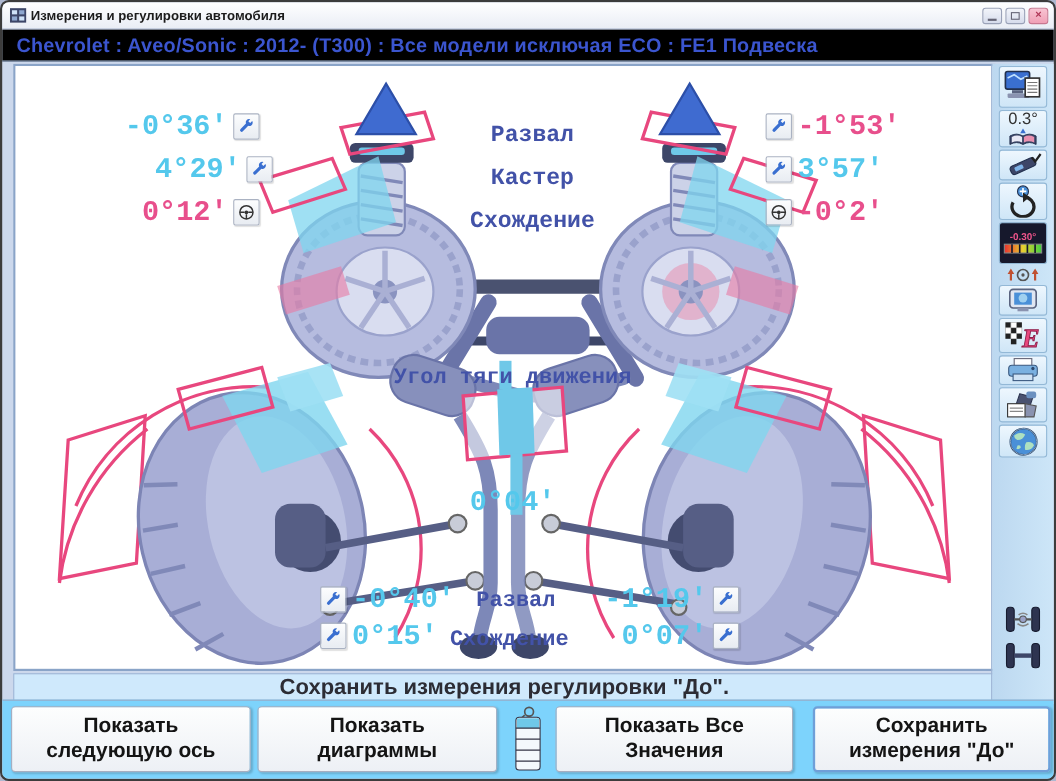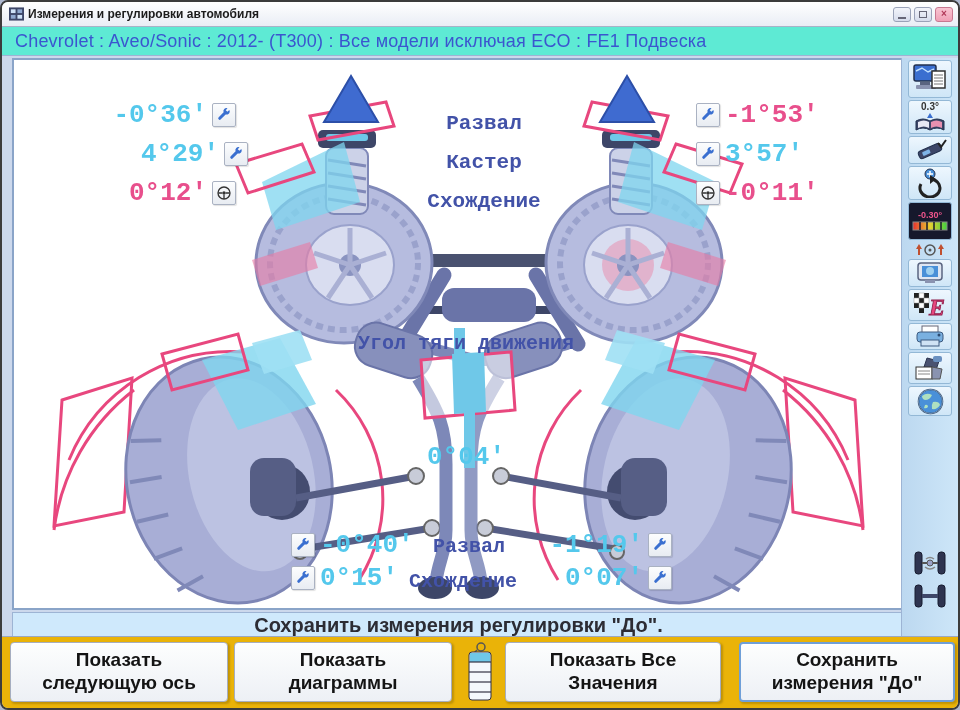--- a/index.html
+++ b/index.html
@@ -13,23 +13,23 @@
   .title-icon{width:15px;height:14px;margin:0 4px 0 2px;flex:0 0 auto;}
   .title-text{font-size:12px;font-weight:bold;color:#1c1c1c;flex:1;}
   .win-btn{width:18px;height:15px;margin-left:3px;border:1px solid #9aa2b8;border-radius:3px;
     background:linear-gradient(#f2f4fa,#d6dcec);display:flex;align-items:center;justify-content:center;
     font-size:10px;line-height:1;color:#555;box-sizing:border-box;}
   .win-btn.close{background:linear-gradient(#f8c4d2,#f0a0b6);border-color:#c87890;color:#b03858;font-weight:bold;}
   .glyph-min{width:8px;height:2px;background:#667;margin-top:7px;}
   .glyph-max{width:8px;height:7px;border:1.5px solid #667;box-sizing:border-box;}
 
   
-  .vehicle-header{height:28px;background:#5eead4;border-bottom:1px solid #9db4d4;
+  .vehicle-header{height:28px;background:#000000;border-bottom:1px solid #9db4d4;
     display:flex;align-items:center;padding-left:13px;
-    font-size:18px;font-weight:normal;color:var(--header_text,#3b55cf);letter-spacing:.2px;}
+    font-size:18px;font-weight:bold;color:var(--header_text,#3b55cf);letter-spacing:.2px;}
 
   
   .main-panel{position:absolute;left:10px;top:56px;width:893px;height:552px;
     background:#ffffff;border:2px solid #8aa4c8;box-sizing:border-box;font-family:Liberation Mono, monospace;}
   .scene{position:absolute;inset:0;width:889px;height:548px;}
 
   .val-row{position:absolute;display:flex;align-items:center;gap:5px;
     font-size:26px;font-weight:bold;white-space:nowrap;}
   .tone-blue{color:var(--value_blue,#54c8ec);}
   .tone-pink{color:var(--value_pink,#e84f8c);}
@@ -46,25 +46,25 @@
     display:flex;align-items:center;justify-content:center;
     font-size:20px;font-weight:bold;color:#2c2c34;}
 
   
   .sidebar{position:absolute;right:0;top:56px;width:57px;height:582px;
     background:linear-gradient(90deg,#bcd8f0,#cde6f8);border-left:1px solid #9db4d4;box-sizing:border-box;}
   .side-btn{position:absolute;left:6px;width:44px;background:linear-gradient(#eef7fe,#cfe6f7);
     border:1px solid #93b8d6;border-radius:3px;box-sizing:border-box;
     display:flex;flex-direction:column;align-items:center;justify-content:center;overflow:hidden;}
   .side-plain{position:absolute;left:6px;width:44px;display:flex;align-items:center;justify-content:center;}
-  .spec-text{font-size:10px;font-weight:bold;color:#333;line-height:1;}
+  .spec-text{font-size:15px;font-weight:normal;color:#333;line-height:1;}
   .lvl-text{font-size:9px;font-weight:bold;color:#f0558c;line-height:1;text-align:center;}
 
   
-  .bottombar{position:absolute;left:0;right:0;bottom:0;height:71px;background:#eab308;
+  .bottombar{position:absolute;left:0;right:0;bottom:0;height:71px;background:#7dd3fc;
     border-top:1px solid #9aa8c4;}
   .cmd-btn{position:absolute;top:5px;height:60px;background:linear-gradient(#fdfefe,#edf0f5);
     border:1px solid #a6aec0;border-radius:4px;box-shadow:inset 0 1px 0 #fff,1.5px 1.5px 2px rgba(0,0,0,.18);
     display:flex;align-items:center;justify-content:center;text-align:center;
     font-size:19px;font-weight:bold;color:#141414;line-height:1.2;box-sizing:border-box;padding:0 8px;}
   .cmd-btn.primary{border:2px solid #6f9fd8;}
   .scroll-ico{position:absolute;top:2px;height:66px;display:flex;align-items:center;justify-content:center;}
 </style>
 </head>
 <body>
@@ -310,21 +310,21 @@
           </svg>
         </span>
       <span class="tone-blue">3°57'</span>
     </div>
     <div class="val-row" style="left:682px;top:118px">
       <span class="mini-btn">
           <svg>
             <use href="#steer"></use>
           </svg>
         </span>
-      <span class="tone-pink">-0°11'</span>
+      <span class="tone-pink">-0°2'</span>
     </div>
 
     <div class="axis-label" style="left:452px;top:272px;font-size:20px">Угол тяги движения</div>
     <div class="val-row" style="left:452px;top:382px;transform:translateX(-50%)">
       <span class="tone-blue">0°04'</span>
     </div>
 
     <div class="val-row" style="left:277px;top:470px">
       <span class="mini-btn">
           <svg>

